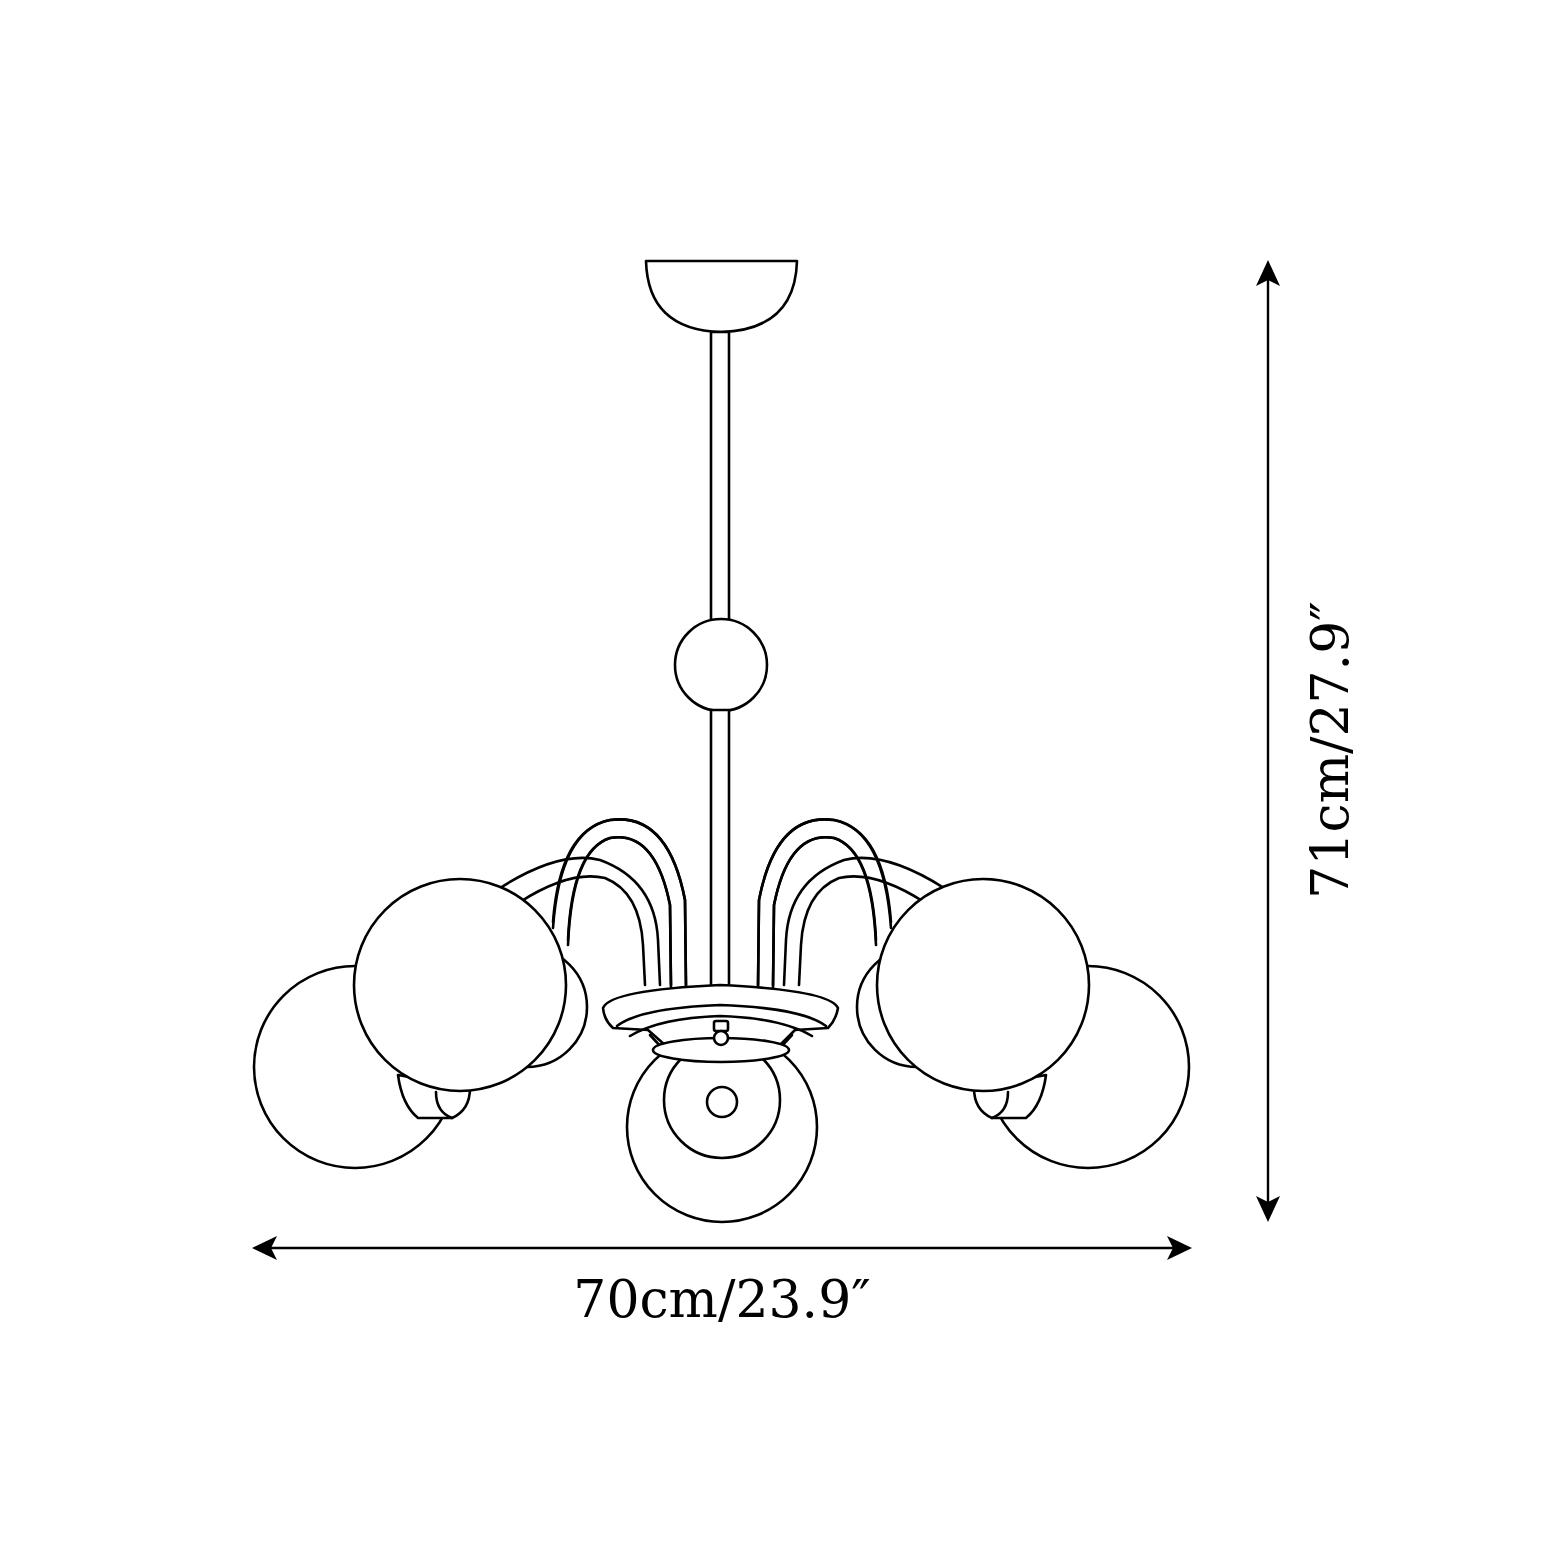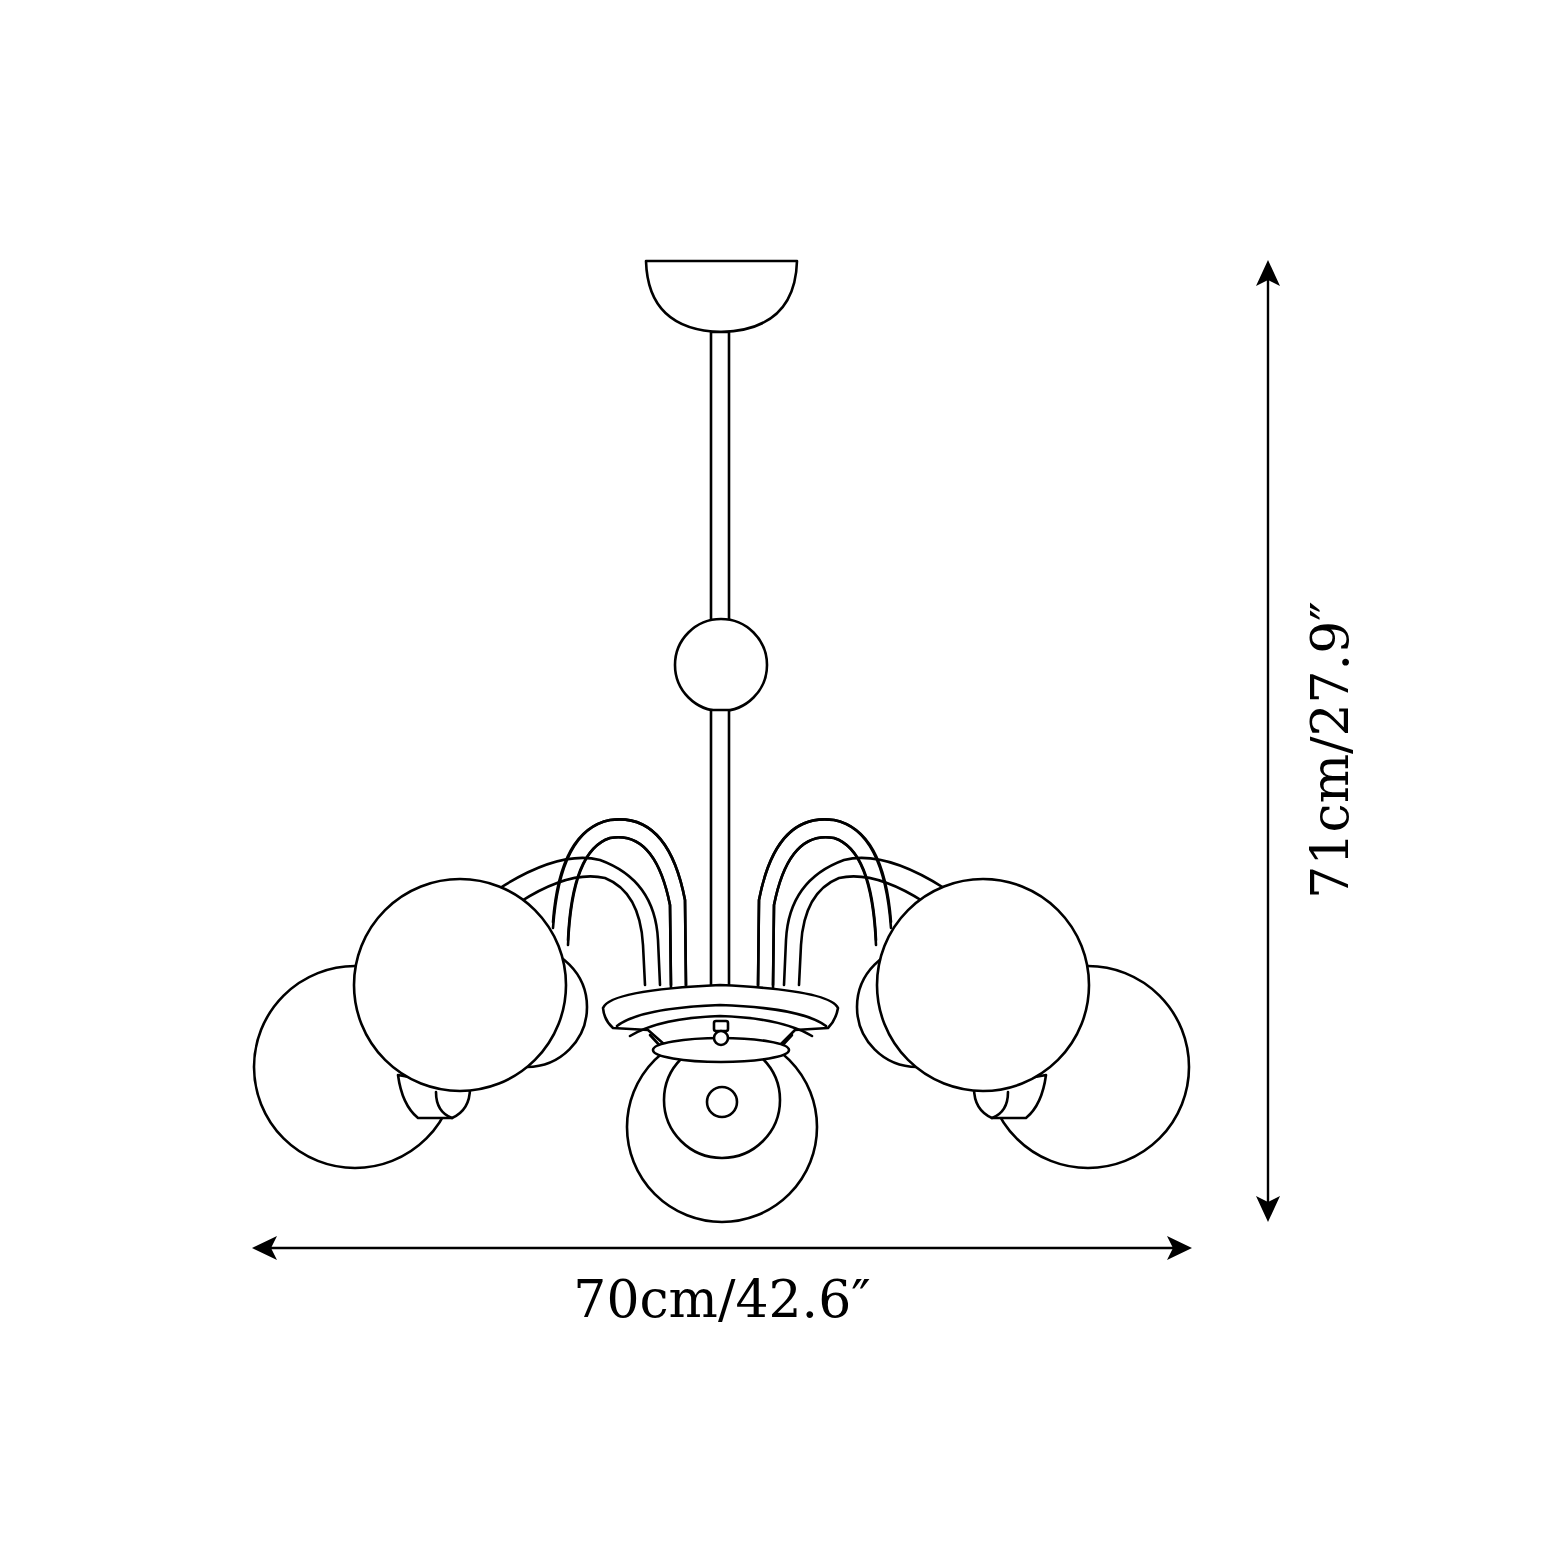--- a/index.html
+++ b/index.html
@@ -100,14 +100,14 @@
     <path class="arrowhead" d="M1192,1248 L1167,1236 L1173,1248 L1167,1260 Z"></path>
   </g>
 
   <g>
     <line class="dim" x1="1268" y1="278" x2="1268" y2="1205"></line>
     <path class="arrowhead" d="M1268,260 L1256,286 L1268,280 L1280,286 Z"></path>
     <path class="arrowhead" d="M1268,1222 L1256,1196 L1268,1202 L1280,1196 Z"></path>
   </g>
 </svg>
 
-<div id="width-label" class="label">70cm/42.6″</div>
+<div id="width-label" class="label">70cm/23.9″</div>
 <div id="height-label" class="label">71cm/27.9″</div>
 
 </body></html>

